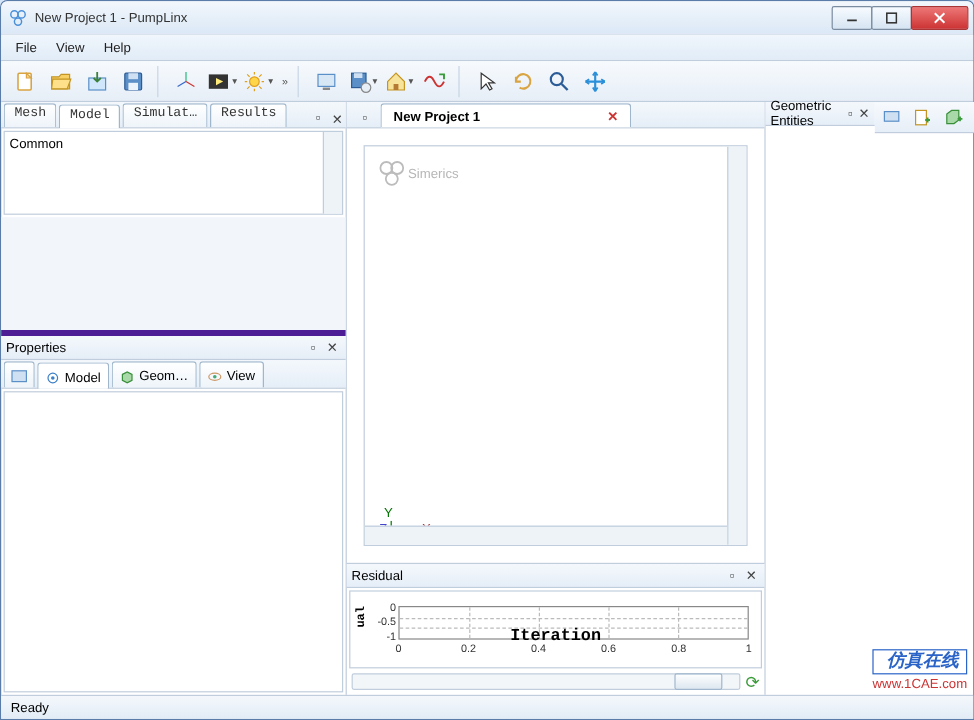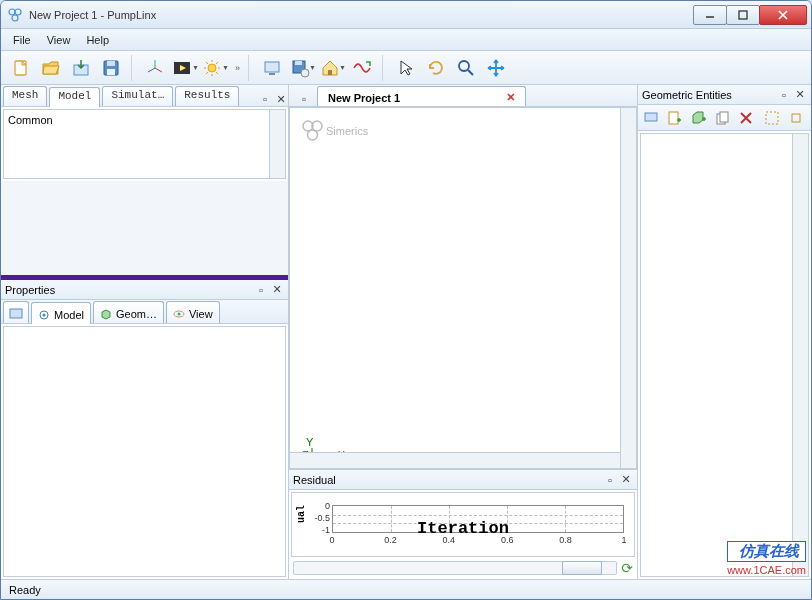--- a/index.html
+++ b/index.html
@@ -14,54 +14,54 @@
   .win-btn.close svg path { stroke:#fff; }
   .menubar { height: 22px; background: linear-gradient(#f0f6fc,#e1ecf7); border-bottom: 1px solid #c0cddc; display: flex; align-items: center; padding: 0 4px; }
   .menu-item { padding: 2px 8px; color: #222; }
   .toolbar-row { height: 34px; background: linear-gradient(#f7fafd,#e6eef7); border-bottom: 1px solid #c0cddc; display: flex; align-items: center; padding: 2px 6px; }
   .tb-btn { width: 28px; height: 28px; border: 1px solid transparent; border-radius: 3px; display:flex; align-items:center; justify-content:center; margin-right:2px; }
   .tb-sep { width: 6px; height: 26px; border-left: 1px solid #c7d5e4; margin: 0 4px; }
   .chev { font-size: 9px; color:#555; margin: 0 4px; }
   .client { flex:1; display:flex; min-height:0; }
   .left-col { width: 288px; display:flex; flex-direction:column; border-right:1px solid #c0cddc; }
   .mid-col { flex:1; display:flex; flex-direction:column; border-right:1px solid #c0cddc; }
-  .right-col { width: 173px; display:flex; flex-direction:column; }
+  .right-col { width: 173px; display:flex; }
   .panel-tabs { height: 22px; background: linear-gradient(#f4f8fc,#e5eef7); border-bottom:1px solid #c0cddc; display:flex; align-items:flex-end; }
   .ptab { height: 20px; padding: 2px 8px 0; border:1px solid #9fb6cc; border-bottom:none; background: linear-gradient(#fff,#eef4fa); margin-left:2px; border-radius: 3px 3px 0 0; font-family: "Courier New", monospace; font-size: 11px; color:#333; }
   .ptab.active { background:#fff; position:relative; top:1px; }
   .panel-title { height: 20px; background: linear-gradient(#f4f8fc,#e5eef7); border-bottom:1px solid #c0cddc; display:flex; align-items:center; padding: 0 4px; font-family:"Courier New", monospace; }
   .panel-title .spacer { flex:1; }
   .pin-icon, .x-icon { width:14px; height:14px; display:flex; align-items:center; justify-content:center; color:#444; margin-left:2px; cursor:pointer; font-size:11px; }
   .modules-bar { display:flex; justify-content:flex-end; padding:4px; background:#f7f9fb; border-bottom:1px solid #dde6ee; }
   .sel-mod-btn { padding:2px 10px; border:1px solid #9fb6cc; border-radius:3px; background:linear-gradient(#fdfefe,#e8eff6); font-family:"Courier New", monospace; }
   .tree-area { flex:0 0 70px; background:#fff; border:1px solid #c0cddc; margin:2px; padding:4px; font-family:"Courier New", monospace; position:relative; }
   .left-spacer { flex:1; background:#f2f6fa; }
   .props-panel { display:flex; flex-direction:column; border-top:5px solid #4c1d95; height: 304px;}
   .icon-tabs { height:24px; background:linear-gradient(#f4f8fc,#e5eef7); border-bottom:1px solid #c0cddc; display:flex; align-items:flex-end; padding-left:2px;}
   .itab { height:22px; padding:2px 6px 0; border:1px solid #9fb6cc; border-bottom:none; background:linear-gradient(#fff,#eef4fa); margin-right:2px; border-radius:3px 3px 0 0; font-family:"Courier New", monospace; display:flex; align-items:center; gap:4px; font-size:11px;}
   .itab.active { background:#fff; position:relative; top:1px; }
   .itab.tiny { width:26px; justify-content:center; padding:2px 2px 0;}
   .props-body { flex:1; background:#fff; border:1px solid #c0cddc; margin:2px;}
   .view-tabs { height:22px; background:linear-gradient(#f4f8fc,#e5eef7); border-bottom:1px solid #c0cddc; display:flex; align-items:flex-end; padding-left:6px;}
   .vtab { height:20px; padding:2px 10px 0; border:1px solid #9fb6cc; border-bottom:none; background:#fff; border-radius:3px 3px 0 0; font-family:"Courier New", monospace; font-weight:bold; display:flex; align-items:center; gap:6px;}
   .vtab .close-x { color:#c33; font-weight:bold; margin-left: 100px; cursor:pointer;}
-  .canvas { flex:1; background:#fff; border:1px solid #c0cddc; margin:0; position:relative; overflow:hidden;}
+  .canvas { flex:1; background:#fff; border:1px solid #c0cddc; margin:14px; position:relative; overflow:hidden;}
   .brand { position:absolute; top:10px; left:10px; display:flex; align-items:center; color:#b6b6b6; font-size:18px; font-family: Arial, sans-serif;}
   .watermark { position:absolute; top:48%; left:50%; transform:translate(-50%,-50%); color:#e6e6e6; font-size:22px; letter-spacing:2px; font-weight:bold;}
   .axes { position:absolute; bottom:6px; left:12px; font-family:"Courier New", monospace; font-size:10px; color:#444;}
   .scrollbar-v { position:absolute; right:0; top:0; bottom:0; width:16px; background:#eef3f8; border-left:1px solid #c0cddc;}
   .scrollbar-h { position:absolute; left:0; right:16px; bottom:0; height:16px; background:#eef3f8; border-top:1px solid #c0cddc;}
   .residual { height:110px; display:flex; flex-direction:column; border-top:1px solid #c0cddc;}
   .residual-body { flex:1; background:#fff; border:1px solid #c0cddc; margin:2px; position:relative; padding:4px 8px 2px 26px;}
   .chart-grid { position:absolute; left:40px; right:10px; top:12px; height:28px; border:1px solid #888;}
   .chart-grid .vline { position:absolute; top:0; bottom:0; border-left:1px dashed #bbb;}
   .chart-grid .hline { position:absolute; left:0; right:0; border-top:1px dashed #bbb;}
   .ytick { position:absolute; right: calc(100% - 38px); font-size:9px; color:#333; text-align:right; width:24px;}
   .xtick { position:absolute; top:42px; font-size:9px; color:#333; transform:translateX(-50%);}
-  .xlabel { position:absolute; left:50%; transform:translateX(-50%); bottom:18px; font-family:"Courier New", monospace; font-weight:bold; font-size:17px;}
+  .xlabel { position:absolute; left:50%; transform:translateX(-50%); bottom:18px; font-family:"Courier New", monospace; font-weight:bold; font-size:14px;}
   .ylabel { position:absolute; left:4px; top:12px; font-family:"Courier New", monospace; font-weight:bold; font-size:10px; writing-mode: vertical-rl; transform: rotate(180deg);}
   .slider-row { height:20px; display:flex; align-items:center; padding:0 4px 2px 4px; gap:4px;}
   .slider-track { flex:1; height:14px; background:#f3f6f9; border:1px solid #c0cddc; border-radius:2px; position:relative;}
   .slider-thumb { position:absolute; right:14px; top:-1px; width:40px; height:14px; background:linear-gradient(#fdfefe,#dde7f0); border:1px solid #9fb6cc; border-radius:2px;}
   .refresh-ic { color:#3a9b3a; font-size:14px;}
   .geo-toolbar { height:26px; background:linear-gradient(#f7fafd,#e6eef7); border-bottom:1px solid #c0cddc; display:flex; align-items:center; padding:0 3px; gap:2px;}
   .geo-body { flex:1; background:#fff; border:1px solid #c0cddc; margin:2px; position:relative;}
   .statusbar { height:20px; background:linear-gradient(#f4f8fc,#e2ecf6); border-top:1px solid #c0cddc; display:flex; align-items:center; padding:0 8px; font-family:"Courier New", monospace;}
   .wm-logo { position:absolute; right:6px; bottom:24px; text-align:right; line-height:1.1;}
   .wm-logo .l1 { color:#2a64c8; font-weight:bold; font-style:italic; font-size:15px; border:1px solid #2a64c8; padding:1px 6px; background:#fff;}

